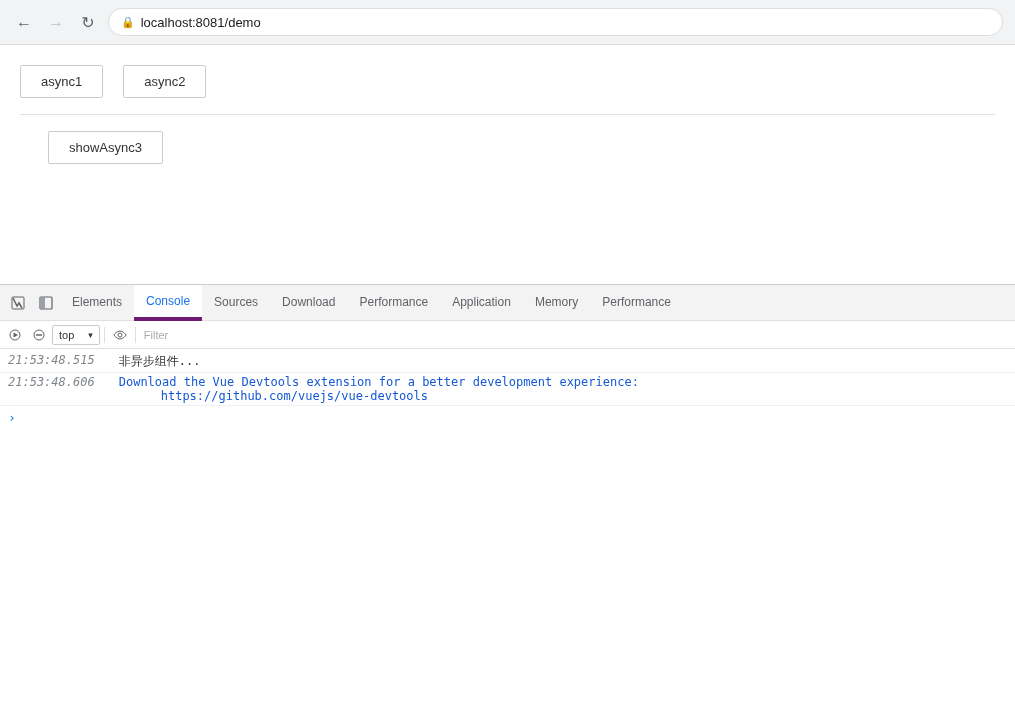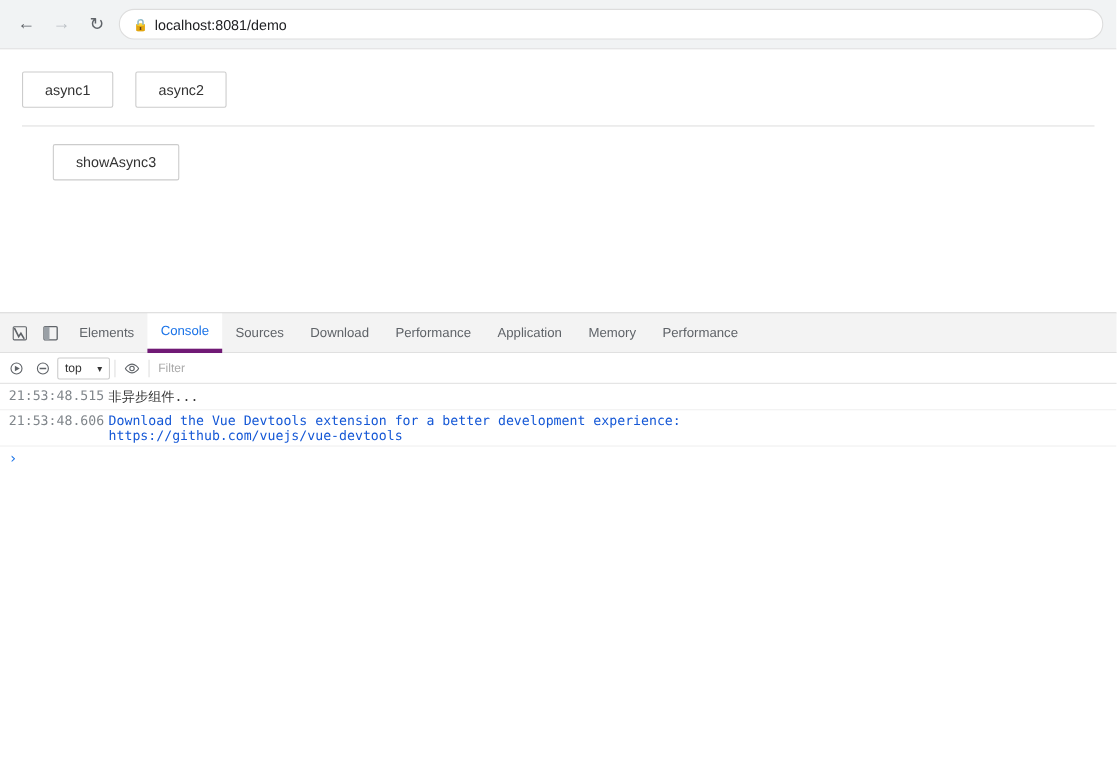--- a/index.html
+++ b/index.html
@@ -186,34 +186,36 @@
       display: flex;
       align-items: flex-start;
       padding: 2px 8px;
       min-height: 20px;
       font-family: 'Consolas', 'Monaco', monospace;
       font-size: 12px;
       border-bottom: 1px solid #f0f0f0;
     }
     .console-timestamp {
       color: #80868b;
-      margin-right: 4px;
+      margin-right: 24px;
       white-space: nowrap;
       flex-shrink: 0;
+      font-style: italic;
     }
     .console-message {
       color: #333;
       flex: 1;
     }
     .console-message.info {
       color: #1558d6;
     }
     .console-message a {
       color: #1558d6;
       text-decoration: none;
+      margin-left: 42px;
     }
     .console-prompt {
       display: flex;
       align-items: center;
       padding: 4px 8px;
       font-family: 'Consolas', 'Monaco', monospace;
       font-size: 12px;
     }
     .prompt-arrow {
       color: #1a73e8;

